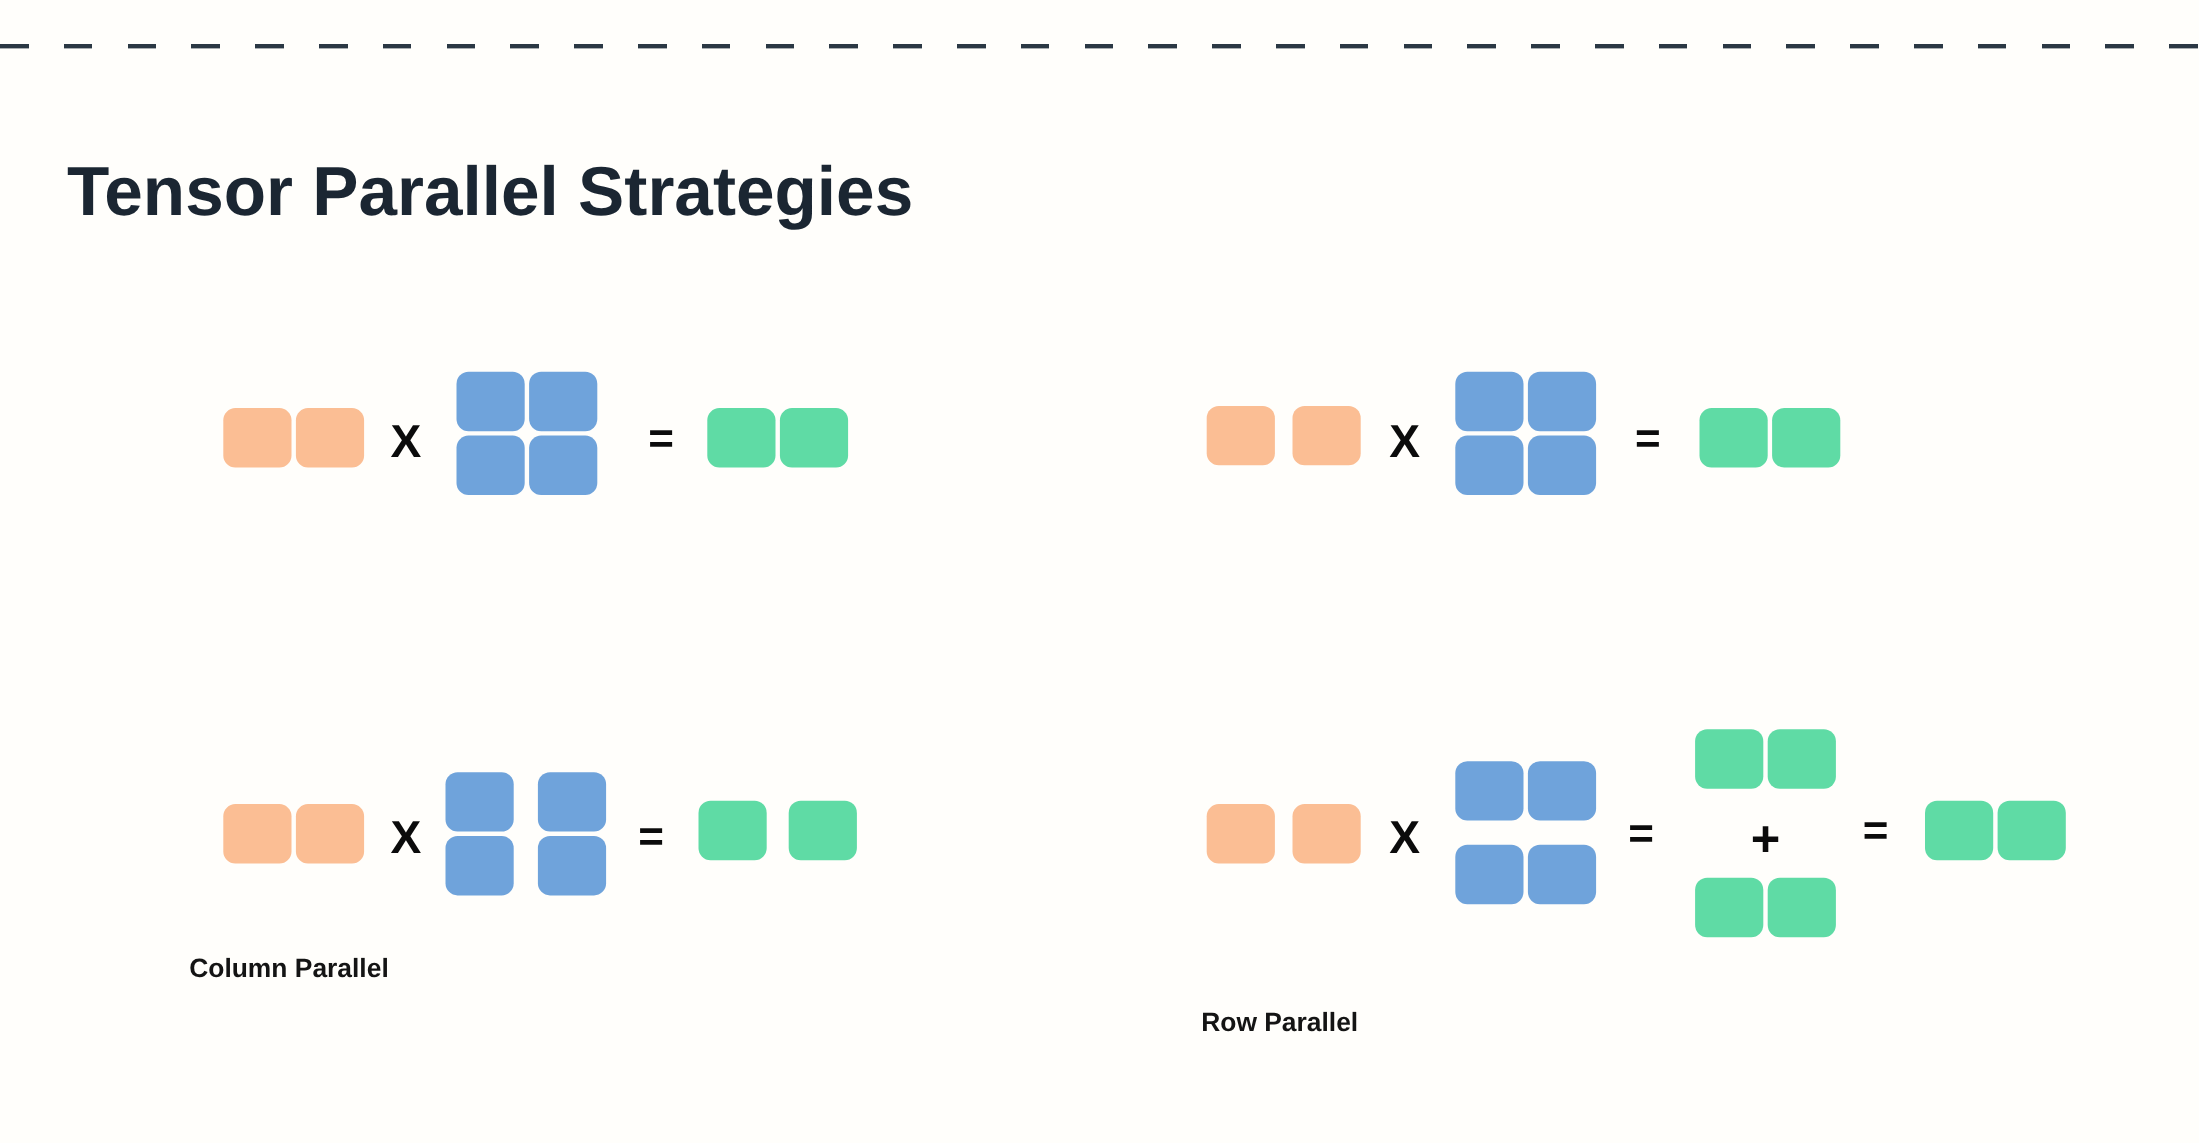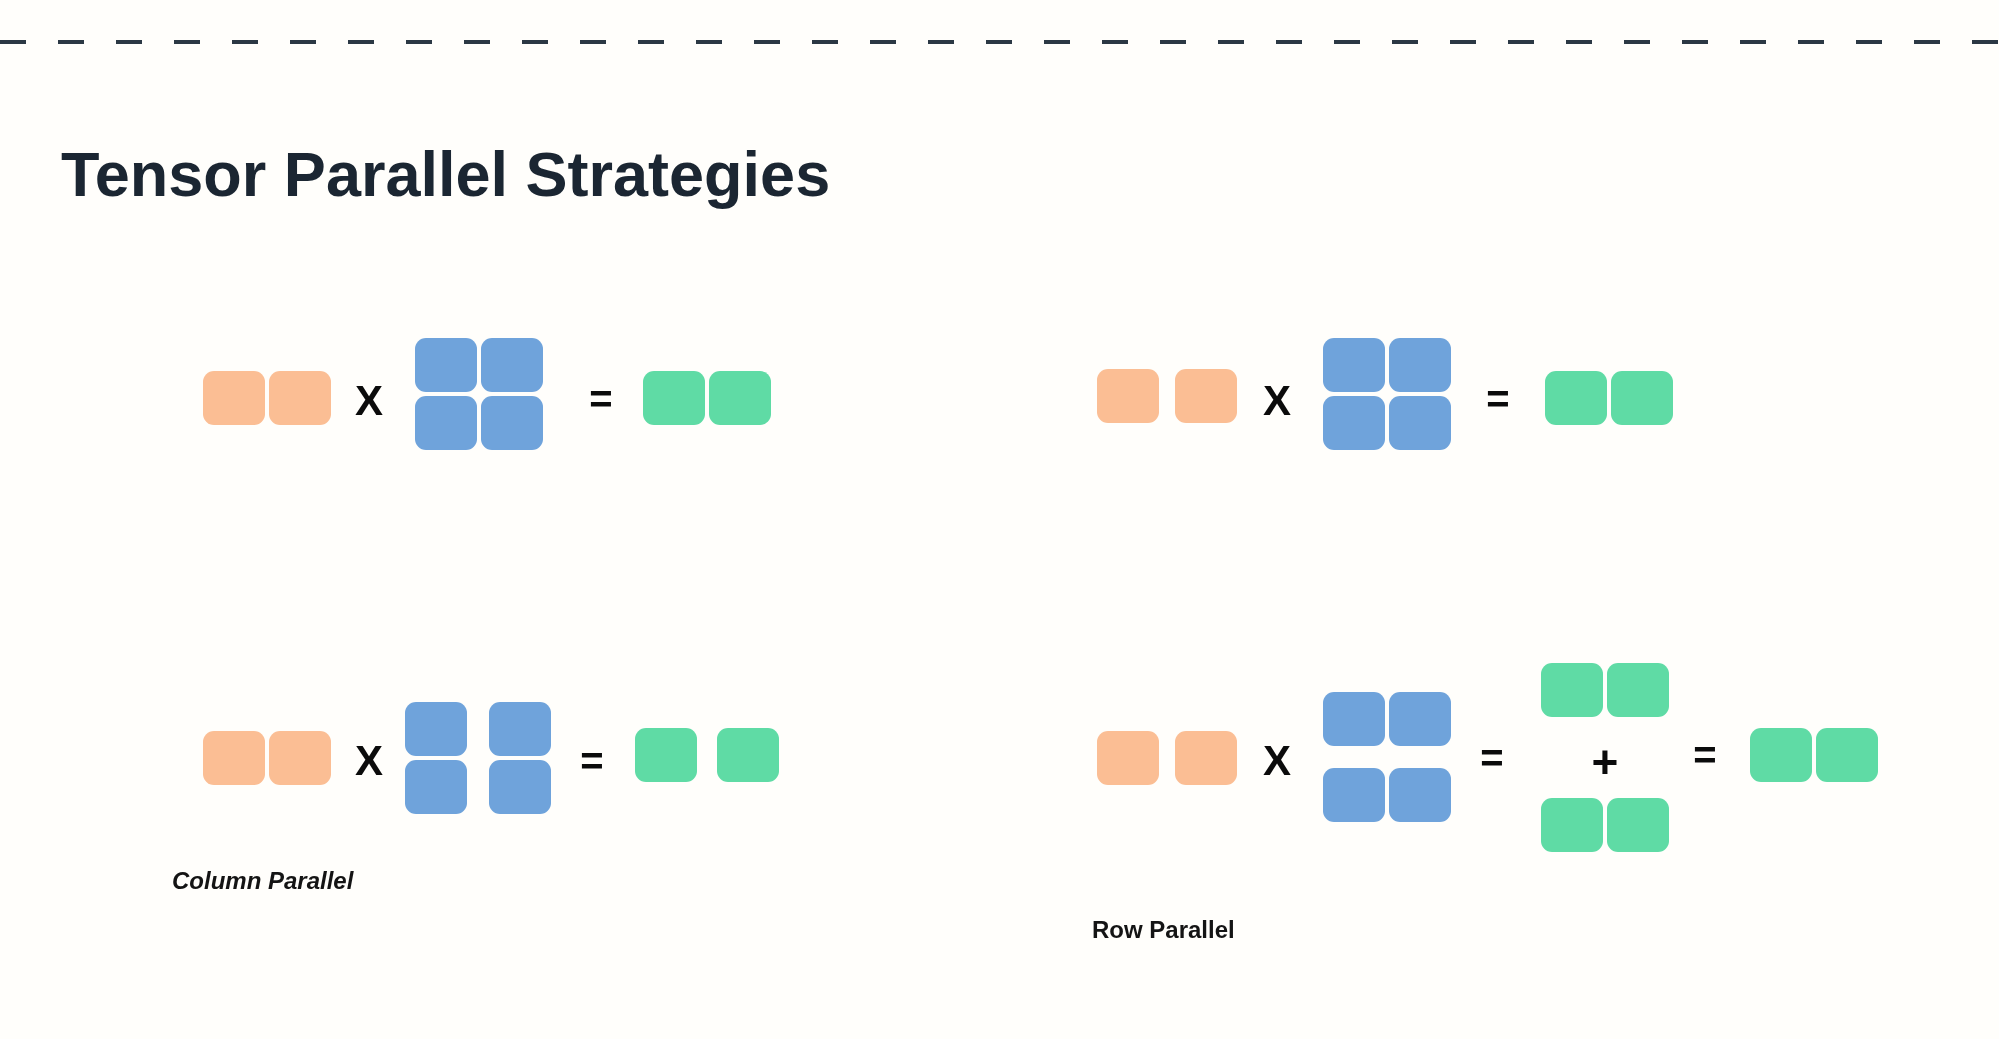--- a/index.html
+++ b/index.html
@@ -104,21 +104,21 @@
     <div class="sq orange" style="left:203px; top:691px;"></div>
     <div class="sq orange" style="left:269px; top:691px;"></div>
     <span class="op op-x" style="left:369px; top:721px;">X</span>
     <div class="sq blue" style="left:405px; top:662px;"></div>
     <div class="sq blue" style="left:489px; top:662px;"></div>
     <div class="sq blue" style="left:405px; top:720px;"></div>
     <div class="sq blue" style="left:489px; top:720px;"></div>
     <span class="op op-eq" style="left:592px; top:721px;">=</span>
     <div class="sq green" style="left:635px; top:688px;"></div>
     <div class="sq green" style="left:717px; top:688px;"></div>
-    <div class="diagram-label" style="left:172px; top:827px;font-style:italic;">Column Parallel</div>
+    <div class="diagram-label" style="left:172px; top:827px;">Column Parallel</div>
   </div>
 
   <div>
     <div class="sq orange" style="left:1097px; top:691px;"></div>
     <div class="sq orange" style="left:1175px; top:691px;"></div>
     <span class="op op-x" style="left:1277px; top:721px;">X</span>
     <div class="sq blue" style="left:1323px; top:652px;"></div>
     <div class="sq blue" style="left:1389px; top:652px;"></div>
     <div class="sq blue" style="left:1323px; top:728px;"></div>
     <div class="sq blue" style="left:1389px; top:728px;"></div>

